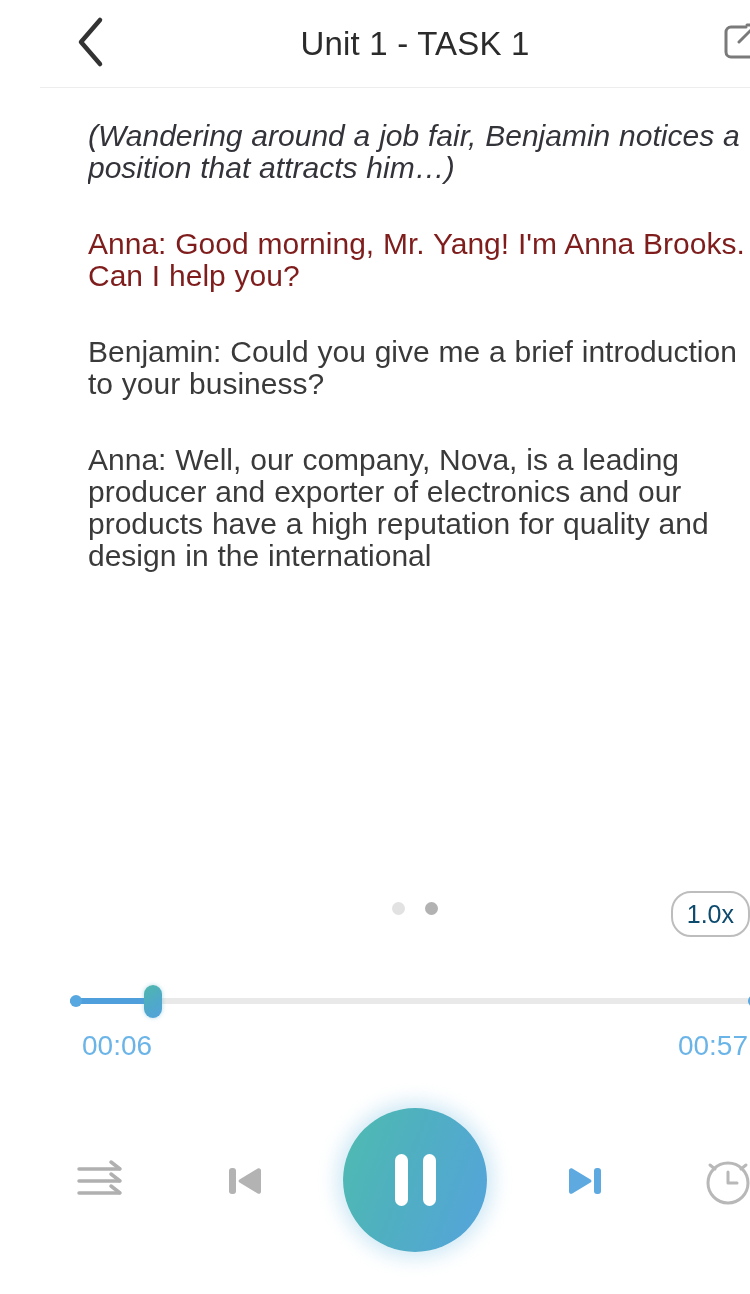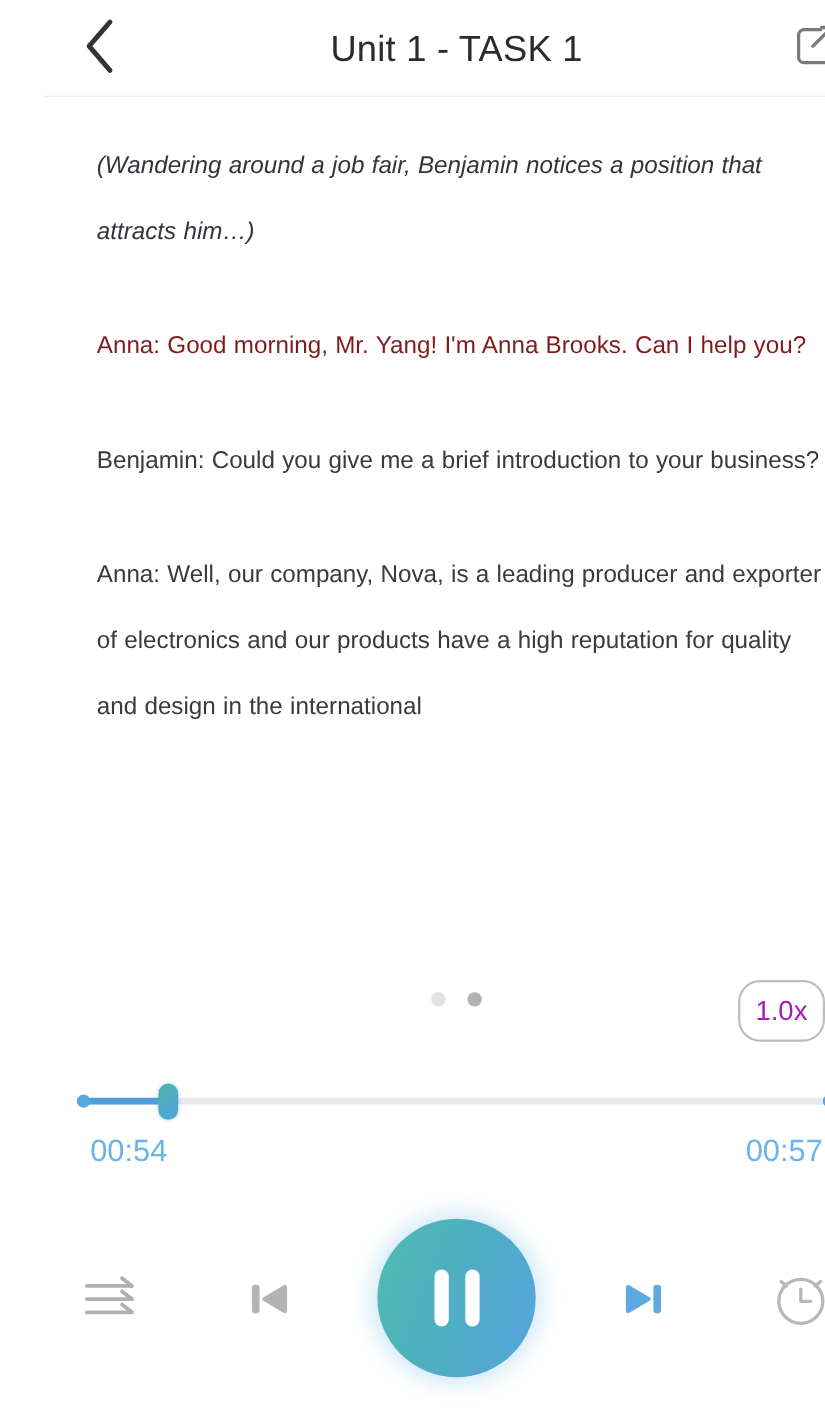--- a/index.html
+++ b/index.html
@@ -65,22 +65,22 @@
   
   .transcript {
     position: absolute;
     left: 48px;
     top: 120px;
     width: 660px;
     height: 740px;
     overflow: hidden;
   }
   .para {
-    font-size: 22px;
-    line-height: 60px;
+    font-size: 30px;
+    line-height: 32px;
     color: #3a3a3a;
     margin: 0 0 44px 0;
     word-spacing: 0.5px;
   }
   .para.stage {
     font-style: italic;
     color: #33333a;
   }
   .para.highlight {
     color: #7f1d1d;
@@ -101,30 +101,30 @@
     background: #e2e2e2;
   }
   .dot.active {
     background: #b2b2b2;
   }
   .speed-pill {
     position: absolute;
     right: 40px;
     top: 891px;
     min-width: 78px;
-    height: 56px;
+    height: 46px;
     padding: 0 14px;
     border: 2px solid #bdbdbd;
     border-radius: 20px;
     box-sizing: border-box;
     display: flex;
     align-items: center;
     justify-content: center;
     font-size: 25px;
-    color: #a21caf;
+    color: #0c4a6e;
     cursor: pointer;
   }
 
   
   .slider-wrap {
     position: absolute;
     left: 30px;
     top: 980px;
     width: 690px;
     height: 44px;
@@ -263,21 +263,21 @@
 
   <div class="slider-wrap">
     <div class="track"></div>
     <div class="track-fill" id="track-fill" style="width: 82.8px;"></div>
     <div class="endpoint left"></div>
     <div class="endpoint right"></div>
     <div class="thumb" id="slider-thumb" style="left: 73.8px;"></div>
   </div>
 
   <div class="times">
-    <span>00:54</span>
+    <span>00:06</span>
     <span>00:57</span>
   </div>
 
   <div class="controls">
 
     <div class="ctl ctl-list">
       <span>
         <svg width="58" height="58" viewBox="0 0 58 58" fill="none">
           <path d="M6 17 H46" stroke="#b0b0b0" stroke-width="3.5" stroke-linecap="round"></path>
           <path d="M38 10 L47 17" stroke="#b0b0b0" stroke-width="3.5" stroke-linecap="round"></path>

